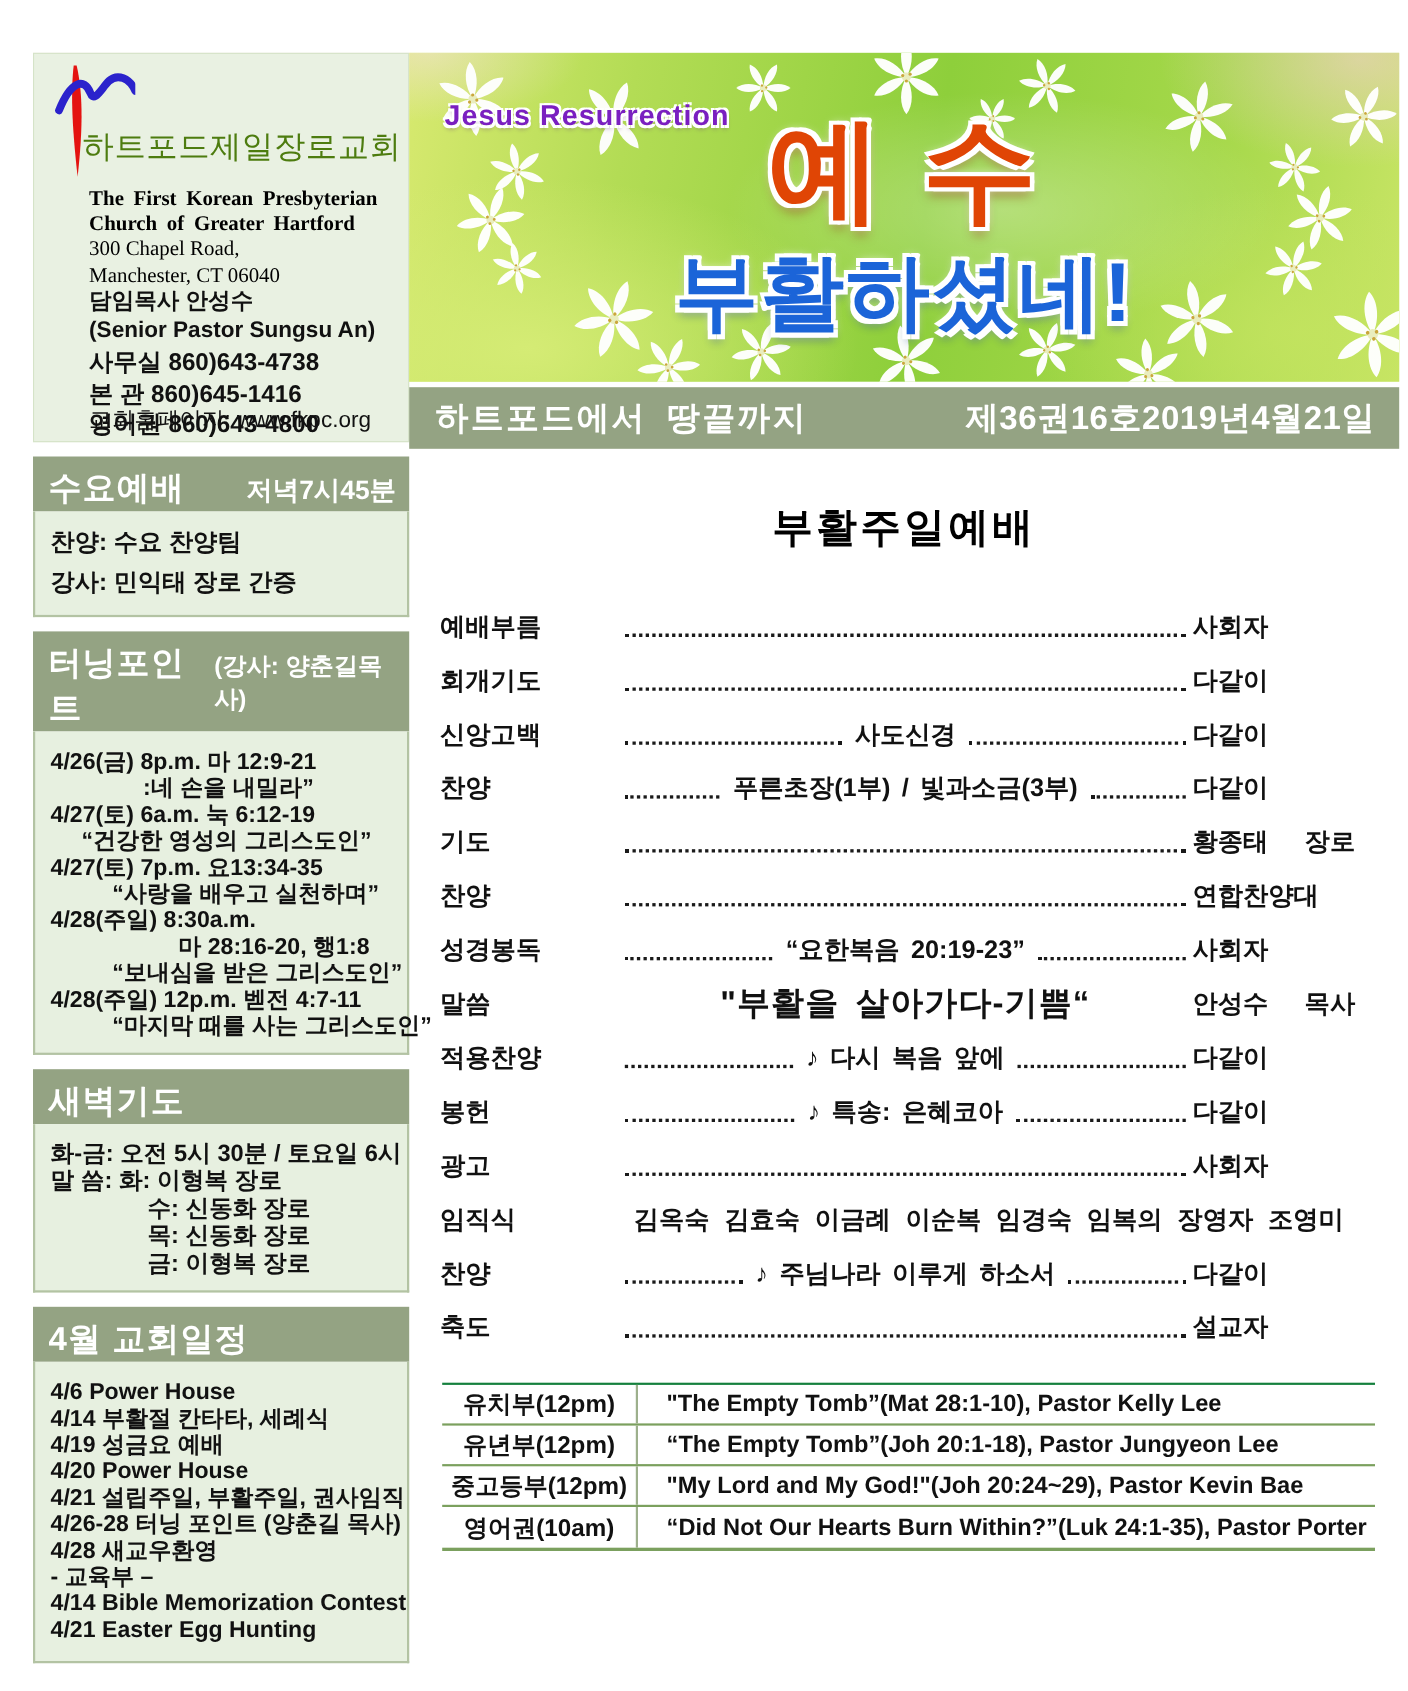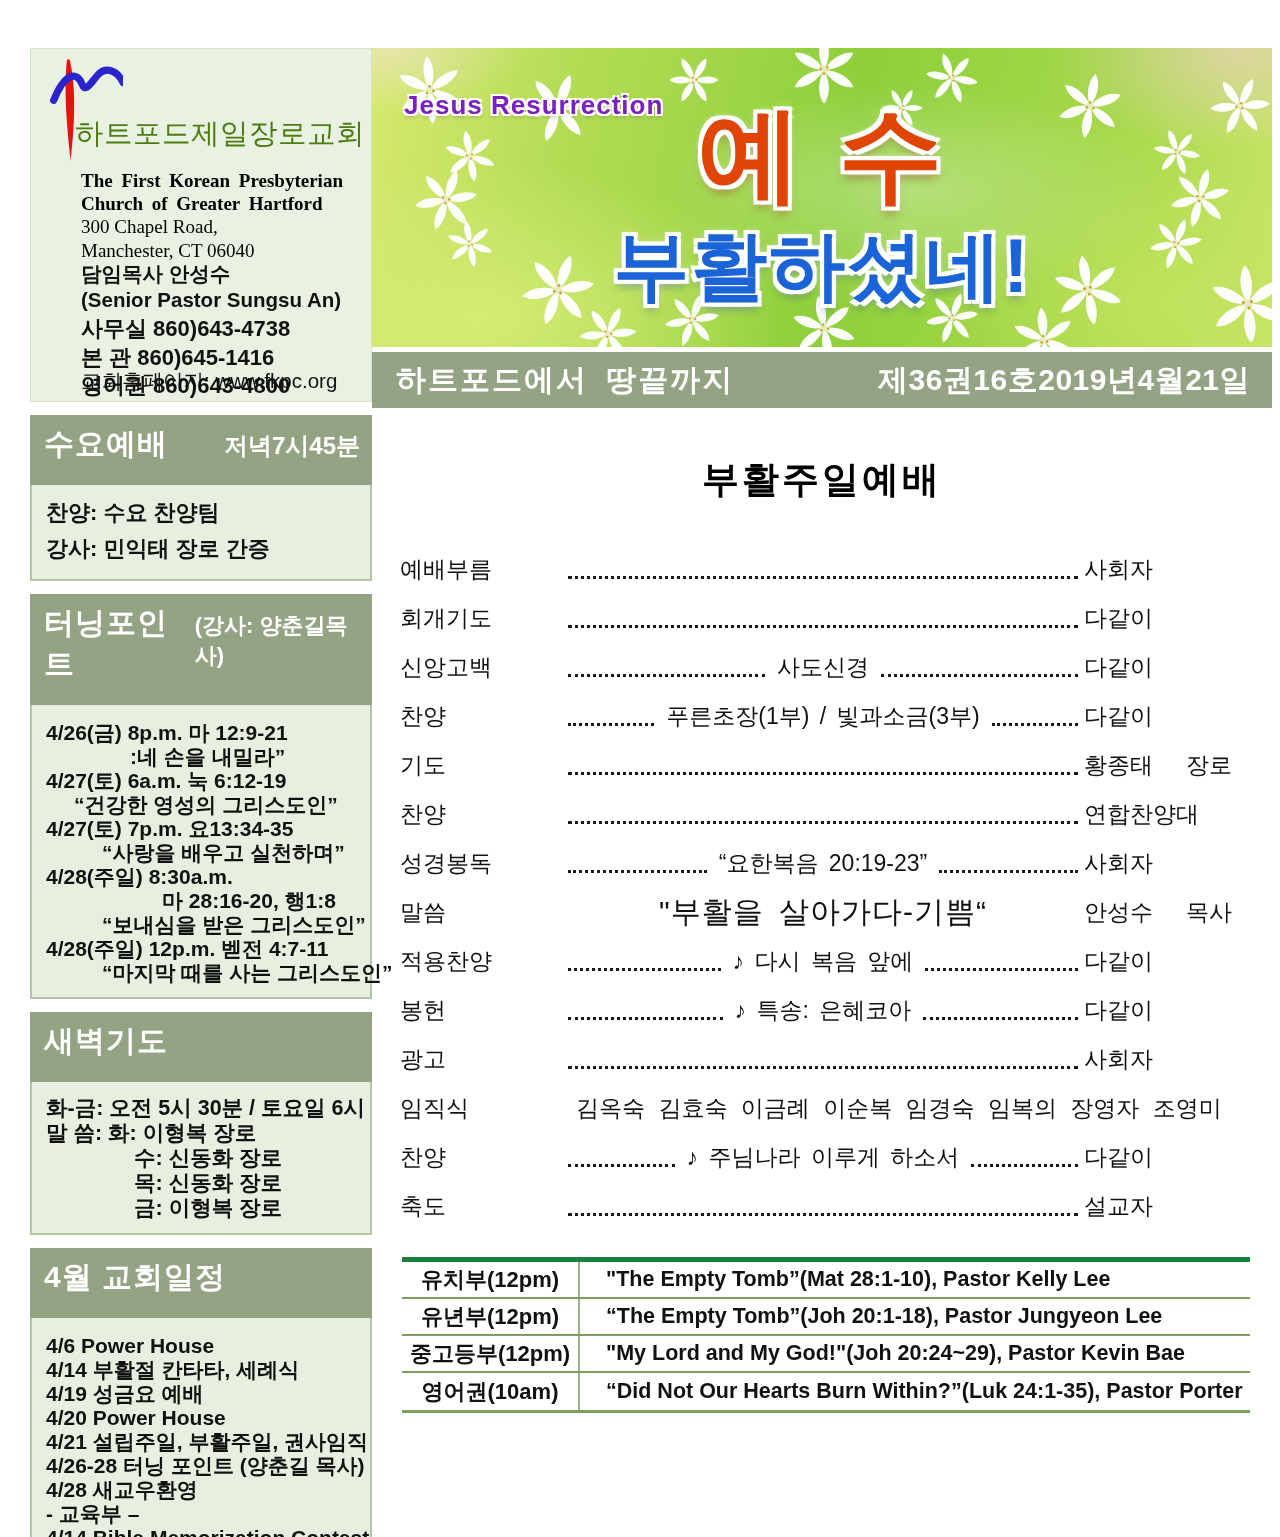--- a/index.html
+++ b/index.html
@@ -2,21 +2,21 @@
 <html><head>
 <meta charset="utf-8">
 <style>
   * { box-sizing: border-box; margin: 0; padding: 0; }
   html,body { width:1280px; height:1537px; background:#ffffff; font-family:"Liberation Sans","DejaVu Sans",sans-serif; color:#111; overflow:hidden; }
   .page { position:relative; width:1280px; height:1537px; }
 
   
   .sidebar { position:absolute; left:30px; top:48px; width:342px; }
   .side-sec { margin-bottom:13px; }
-  .hdr { background:#94a383; color:#fff; font-weight:bold; padding:9px 12px 20px 14px; display:flex; align-items:baseline; justify-content:space-between; }
+  .hdr { background:#94a383; color:#fff; font-weight:bold; padding:9px 12px 0 14px; display:flex; align-items:baseline; justify-content:space-between; }
   .hdr .t1 { font-size:30px; letter-spacing:1px; }
   .hdr .t2 { font-size:24px; }
   .hdr .t3 { font-size:22px; font-weight:bold; }
   .bod { background:#e7f0e0; border:2px solid #b3c3a3; border-top:none; padding:10px 8px 12px 12px; font-weight:bold; }
   .infobox { background:#e9f1e2; border:1px solid #d5e3c8; padding:12px 10px 14px 12px; height:354px; position:relative; }
   .logo { position:absolute; left:12px; top:8px; }
   .chname { position:absolute; left:44px; top:66px; font-size:28.5px; font-weight:normal; letter-spacing:0.5px; color:#4d7c0f; }
   .eng { position:absolute; left:50px; top:120px; font-family:"Liberation Serif","DejaVu Serif",serif; font-size:19px; line-height:1.22; color:#000; }
   .eng .b { font-weight:bold; word-spacing:4px; }
   .kinfo { position:absolute; left:50px; top:212px; font-size:20.5px; font-weight:bold; line-height:1.28; }
@@ -46,30 +46,30 @@
     text-shadow:-4px -4px 0 #fff,4px -4px 0 #fff,-4px 4px 0 #fff,4px 4px 0 #fff,0 0 10px #fff,0 7px 10px rgba(140,40,0,.5); }
   .risen { position:absolute; top:168px; left:0; width:100%; text-align:center; font-size:76px; font-weight:800; color:#1b64d8; letter-spacing:2px;
     text-shadow:-4px -4px 0 #fff,4px -4px 0 #fff,-4px 4px 0 #fff,4px 4px 0 #fff,0 0 10px #fff,0 6px 9px rgba(10,40,140,.45); }
 
   .issuebar { margin-top:5px; height:56px; background:#94a383; color:#fff; font-weight:bold; display:flex; align-items:center; justify-content:space-between; padding:0 22px 0 24px; }
   .issuebar .l { font-size:30px; letter-spacing:2px; word-spacing:8px; }
   .issuebar .r { font-size:30px; letter-spacing:0.5px; }
 
   .svc-title { margin-top:47px; text-align:center; font-size:37px; font-weight:800; letter-spacing:3px; color:#000; }
   .rows { margin:40px 40px 0 28px; }
-  .srow { display:flex; align-items:center; height:49px; font-size:23px; font-weight:normal; white-space:nowrap; }
+  .srow { display:flex; align-items:center; height:49px; font-size:23px; font-weight:bold; white-space:nowrap; }
   .slabel { width:162px; text-align:justify; text-align-last:justify; flex:none; }
   .sright { width:148px; text-align:justify; text-align-last:justify; flex:none; }
   .lead { flex:1 1 0; height:0; border-bottom:3px dotted #1a1a1a; margin:0 6px; position:relative; top:8px; min-width:14px; }
   .scenter { padding:0 6px; flex:none; word-spacing:4px; }
   .sermon-c { flex:1; text-align:center; font-size:30px; letter-spacing:1px; word-spacing:6px; }
   .names-c { flex:1; padding-left:14px; word-spacing:7px; }
 
   .dept-title { margin-top:32px; text-align:center; font-size:32px; font-weight:800; letter-spacing:2px; }
-  .dept-table { margin:26px 22px 0 30px; border-top:5px solid #15803d; border-bottom:3px solid #7ba05e; }
+  .dept-table { margin:26px 22px 0 30px; border-top:2px solid #15803d; border-bottom:3px solid #7ba05e; }
   .drow { display:flex; align-items:center; height:37px; border-bottom:2px solid #7ba05e; }
   .drow:last-child { border-bottom:none; }
   .dcol1 { width:178px; flex:none; text-align:center; font-size:22px; font-weight:bold; border-right:2px solid #9db08c; align-self:stretch; display:flex; align-items:center; justify-content:center; }
   .dcol2 { flex:1; padding-left:26px; font-size:21.5px; font-weight:bold; }
 </style>
 </head>
 <body>
 
 <div class="page">
 

